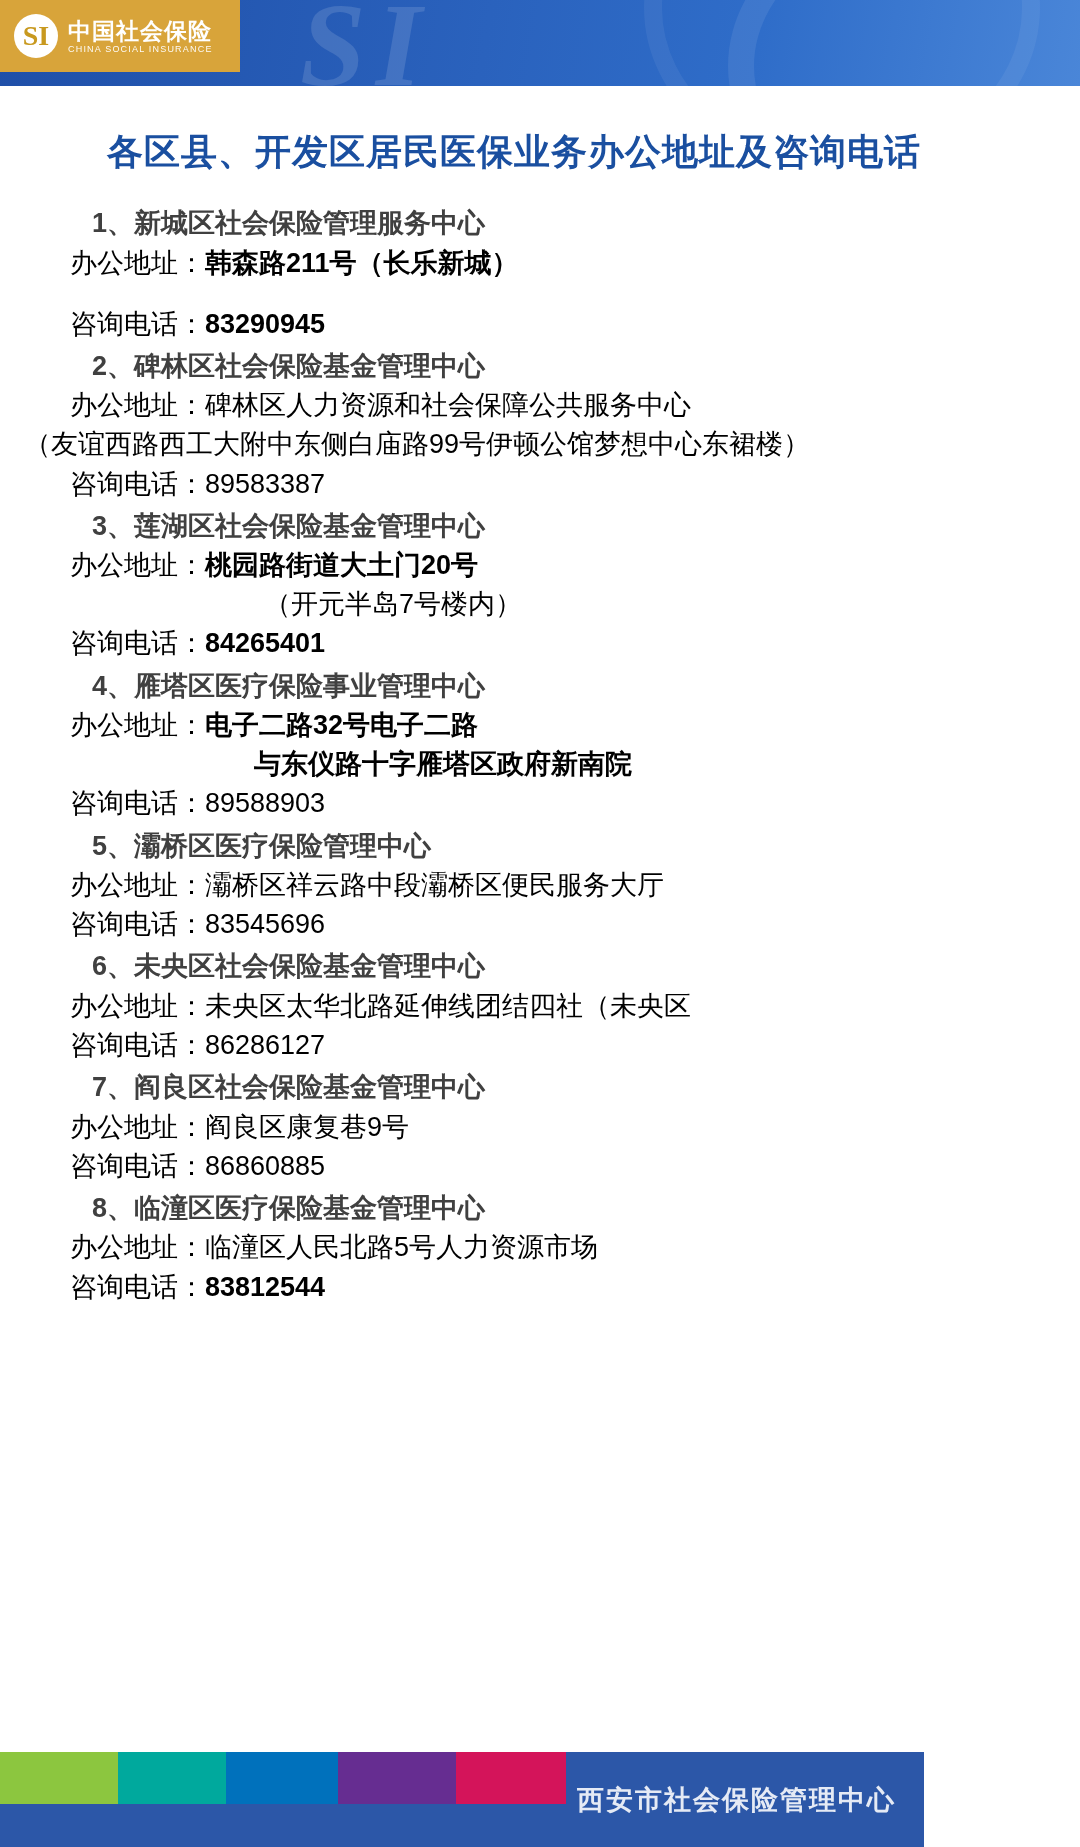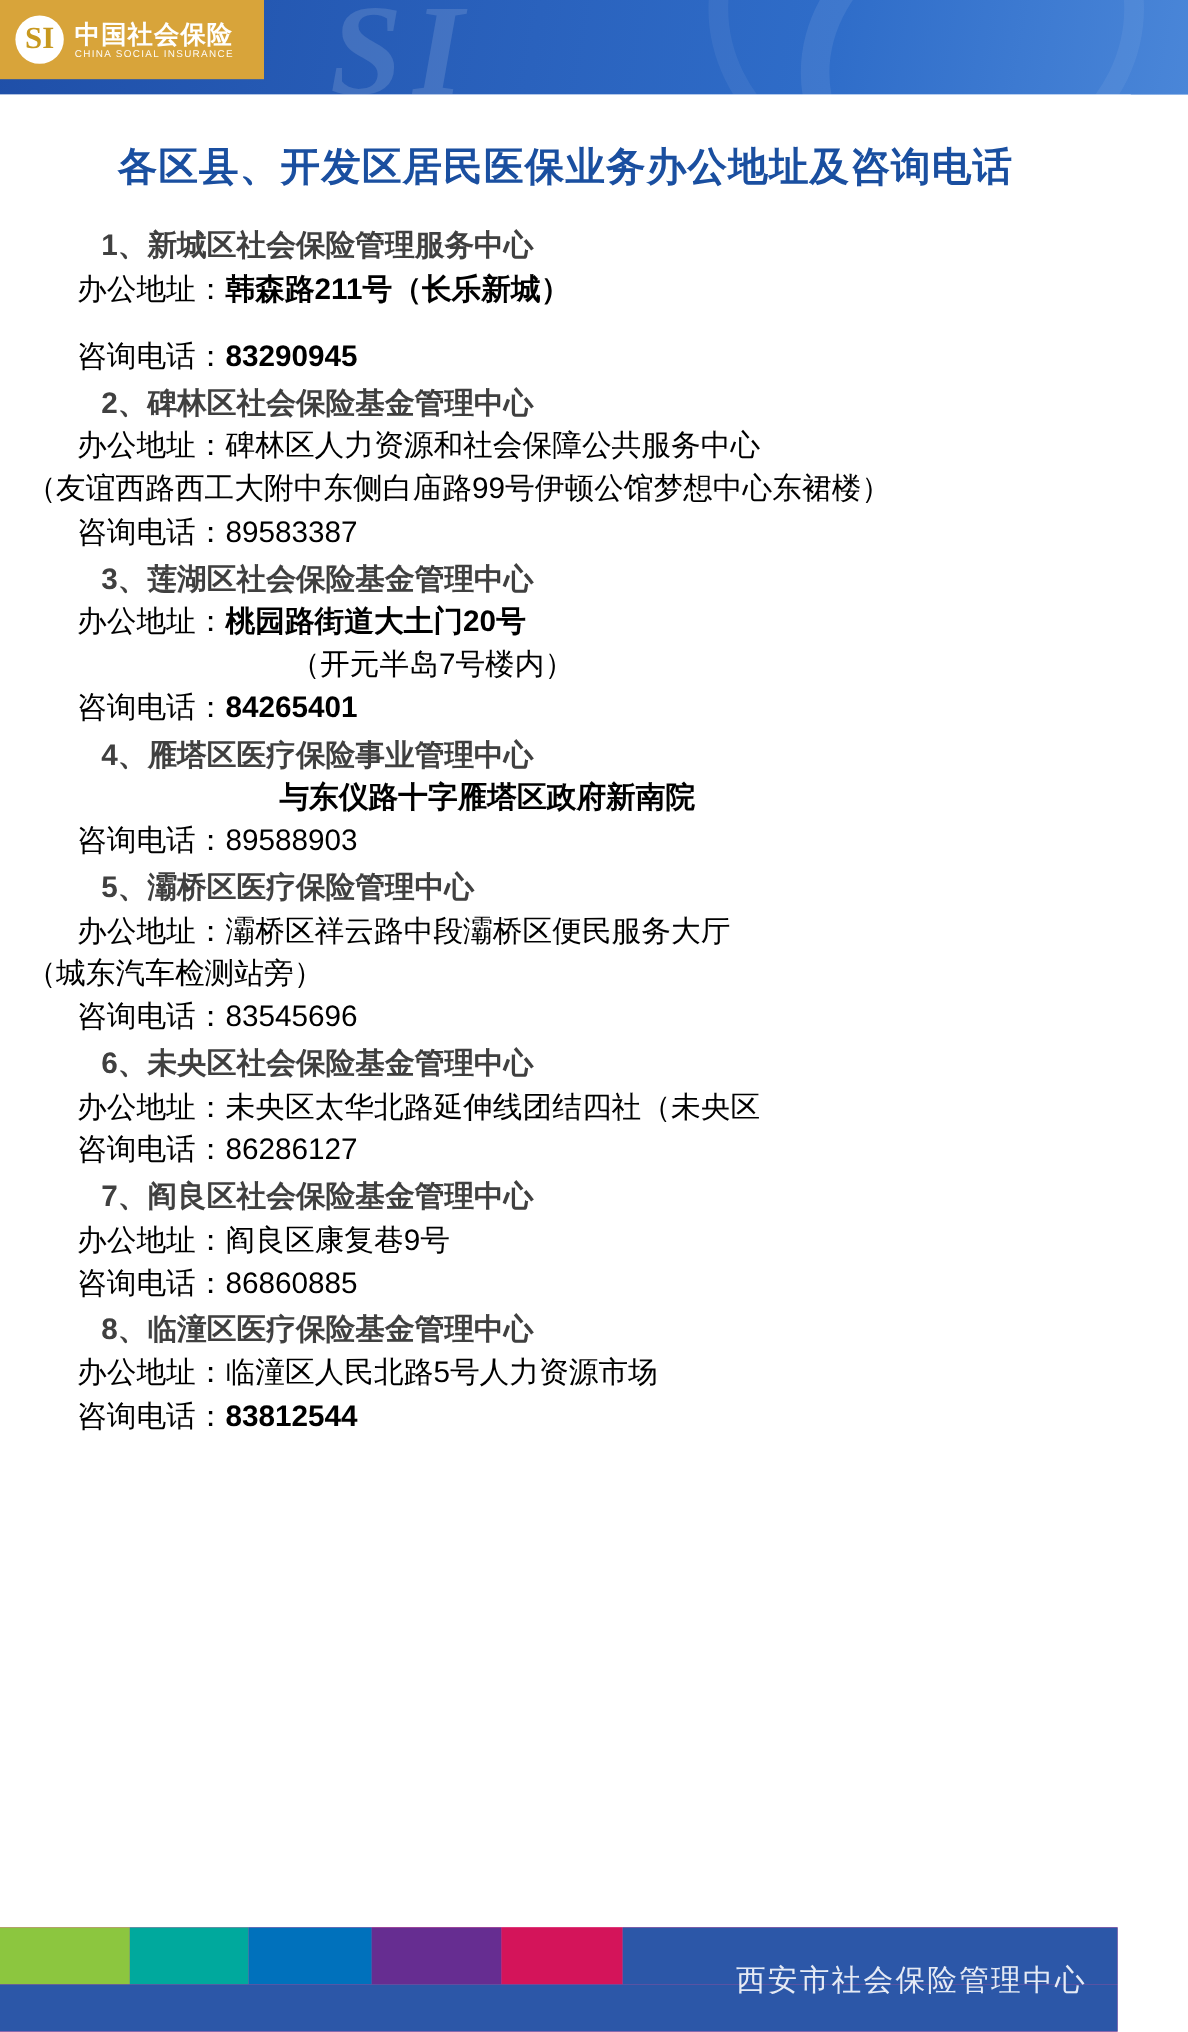--- a/index.html
+++ b/index.html
@@ -135,24 +135,25 @@
   .line.cont {
     padding-left: 240px;
   }
   .gap { height: 22px; }
 
   
   .footer {
     position: absolute;
     left: 0;
     top: 1752px;
-    width: 1016px;
+    width: 924px;
     height: 95px;
-    background: #ec4899;
+    background: #d946ef;
     overflow: hidden;
+    font-weight: bold;
   }
   .footer .bar {
     position: absolute;
     top: 0;
     height: 52px;
   }
   .f1 { left: 0;   width: 118px; background: #8cc63f; }
   .f2 { left: 118px; width: 108px; background: #00a99d; }
   .f3 { left: 226px; width: 112px; background: #0071bc; }
   .f4 { left: 338px; width: 118px; background: #662d91; }
@@ -220,32 +221,34 @@
       <span class="label">办公地址：</span><span class="val bold">桃园路街道大土门20号</span>
     </div>
     <div class="line cont">（开元半岛7号楼内）</div>
     <div class="line">
       <span class="label">咨询电话：</span><span class="val bold">84265401</span>
     </div>
   </div>
 
   <div class="entry">
     <div class="entry-name">4、雁塔区医疗保险事业管理中心</div>
+    <div class="line">
+      <span class="label">办公地址：</span><span class="val bold">电子二路32号电子二路</span>
+    </div>
     <div class="line cont" style="padding-left:230px;font-weight:bold;">与东仪路十字雁塔区政府新南院</div>
     <div class="line">
       <span class="label">咨询电话：</span><span class="val">89588903</span>
     </div>
   </div>
 
   <div class="entry">
     <div class="entry-name">5、灞桥区医疗保险管理中心</div>
     <div class="line">
       <span class="label">办公地址：</span><span class="val">灞桥区祥云路中段灞桥区便民服务大厅</span>
     </div>
-    <div class="line indent-0">（城东汽车检测站旁）</div>
     <div class="line">
       <span class="label">咨询电话：</span><span class="val">83545696</span>
     </div>
   </div>
 
   <div class="entry">
     <div class="entry-name">6、未央区社会保险基金管理中心</div>
     <div class="line">
       <span class="label">办公地址：</span><span class="val">未央区太华北路延伸线团结四社（未央区</span>
     </div>

